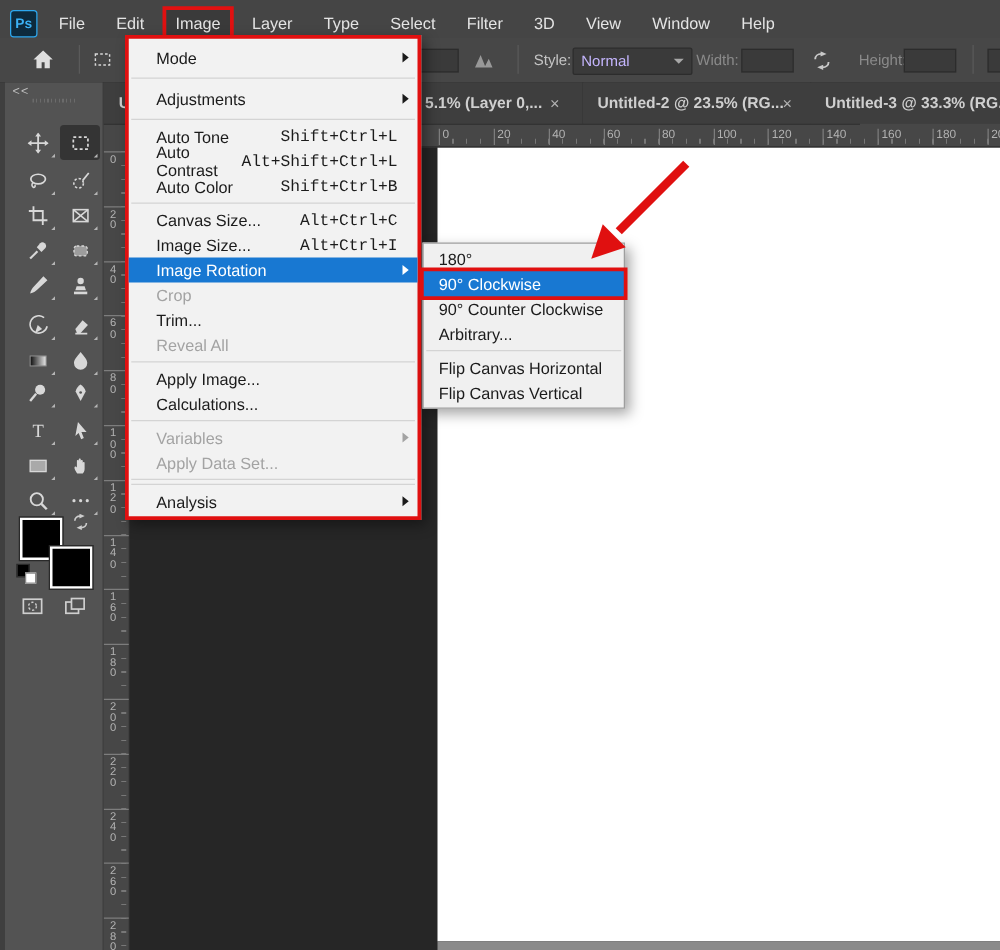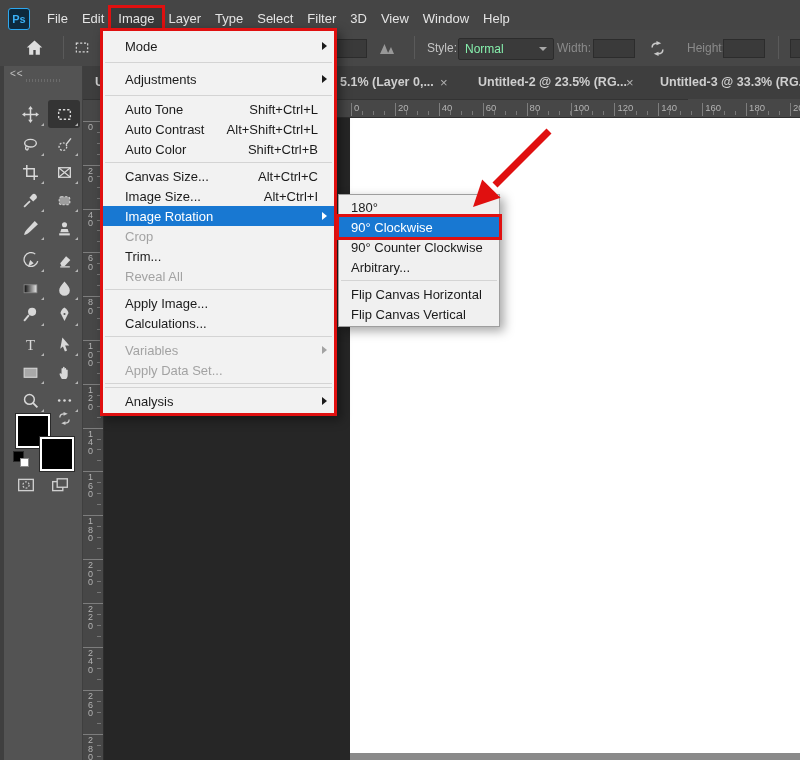--- a/index.html
+++ b/index.html
@@ -18,21 +18,21 @@
   .mb-item.active{outline:3px solid var(--red);background:#3a3a3a;}
 
   
   #optionsbar{position:absolute;left:0;top:30px;width:800px;height:36px;background:#474747;
               border-bottom:1px solid #313131;z-index:5;}
   .ob-sep{position:absolute;top:6px;width:1px;height:23px;background:#5a5a5a;}
   .ob-label{position:absolute;top:0;height:36px;line-height:36px;font-size:12px;color:#c4c4c4;}
   .ob-label.dim{color:#8a8a8a;}
   .ob-field{position:absolute;background:#3a3a3a;border:1px solid #2c2c2c;height:17px;top:9px;}
   #style-select{position:absolute;left:458px;top:8px;width:82px;height:20px;background:#3a3a3a;
-                border:1px solid #2c2c2c;border-radius:2px;color:#86efac;font-size:12px;
+                border:1px solid #2c2c2c;border-radius:2px;color:#c4b5fd;font-size:12px;
                 display:flex;align-items:center;padding:0 6px;}
   #style-select .chev{margin-left:auto;width:0;height:0;border-left:4px solid transparent;
                 border-right:4px solid transparent;border-top:4px solid #a8a8a8;}
   .ob-icon{position:absolute;top:9px;}
 
   
   #tabbar{position:absolute;left:0;top:66px;width:688px;height:34px;background:#333;z-index:5;}
   .tab{position:absolute;top:0;height:33px;background:#3e3e3e;border-right:1px solid #292929;
        color:#cfcfcf;font-size:12.5px;font-weight:700;line-height:33px;overflow:hidden;}
   .tab .tab-frag,.tab .tab-title{position:absolute;top:0;white-space:nowrap;}
@@ -73,39 +73,39 @@
   #image-menu{position:absolute;left:100px;top:28px;width:237px;box-sizing:border-box;
               background:#f2f2f2;border:3px solid var(--red);
               box-shadow:4px 4px 10px rgba(0,0,0,.4);z-index:40;padding:2px 0;}
   #rot-submenu{position:absolute;left:338px;top:194px;width:162px;box-sizing:border-box;
               background:#f0f0f0;border:1px solid #9e9e9e;
               box-shadow:4px 4px 10px rgba(0,0,0,.35);z-index:45;padding:2px 0;}
   .mrow{height:20px;display:flex;align-items:center;padding:0 8px 0 22px;
         font-size:13px;color:#1b1b1b;position:relative;}
   #rot-submenu .mrow{padding-left:12px;}
   .mrow.tall{height:26px;}
-  .mrow .sc{margin-left:auto;margin-right:8px;}
+  .mrow .sc{margin-left:auto;margin-right:8px;font-family:Liberation Mono, monospace;}
   .mrow .marr{position:absolute;right:7px;top:50%;margin-top:-4px;width:0;height:0;
         border-left:5px solid #1b1b1b;border-top:4px solid transparent;
         border-bottom:4px solid transparent;}
   .mrow.dis{color:#a3a3a3;}
   .mrow.dis .marr{border-left-color:#a3a3a3;}
   .mrow.hl{background:var(--blue);color:#fff;}
   .mrow.hl .marr{border-left-color:#fff;}
   .mrow.annot{box-shadow:0 0 0 3px var(--red);z-index:2;}
   .msep{height:1px;background:#d4d4d4;margin:3px 2px;}
 
   #arrow-svg{position:absolute;left:0;top:0;z-index:60;pointer-events:none;}
 </style>
 </head>
 <body>
 
 <div id="menubar">
   <div id="ps-logo">Ps</div>
-  <div id="mb-items" style="display:flex;align-items:center;">
+  <div id="mb-items" style="display:flex;align-items:center;gap:11px;">
       <span class="mb-item">File</span>
       <span class="mb-item">Edit</span>
       <span class="mb-item active">Image</span>
       <span class="mb-item">Layer</span>
       <span class="mb-item">Type</span>
       <span class="mb-item">Select</span>
       <span class="mb-item">Filter</span>
       <span class="mb-item">3D</span>
       <span class="mb-item">View</span>
       <span class="mb-item">Window</span>

